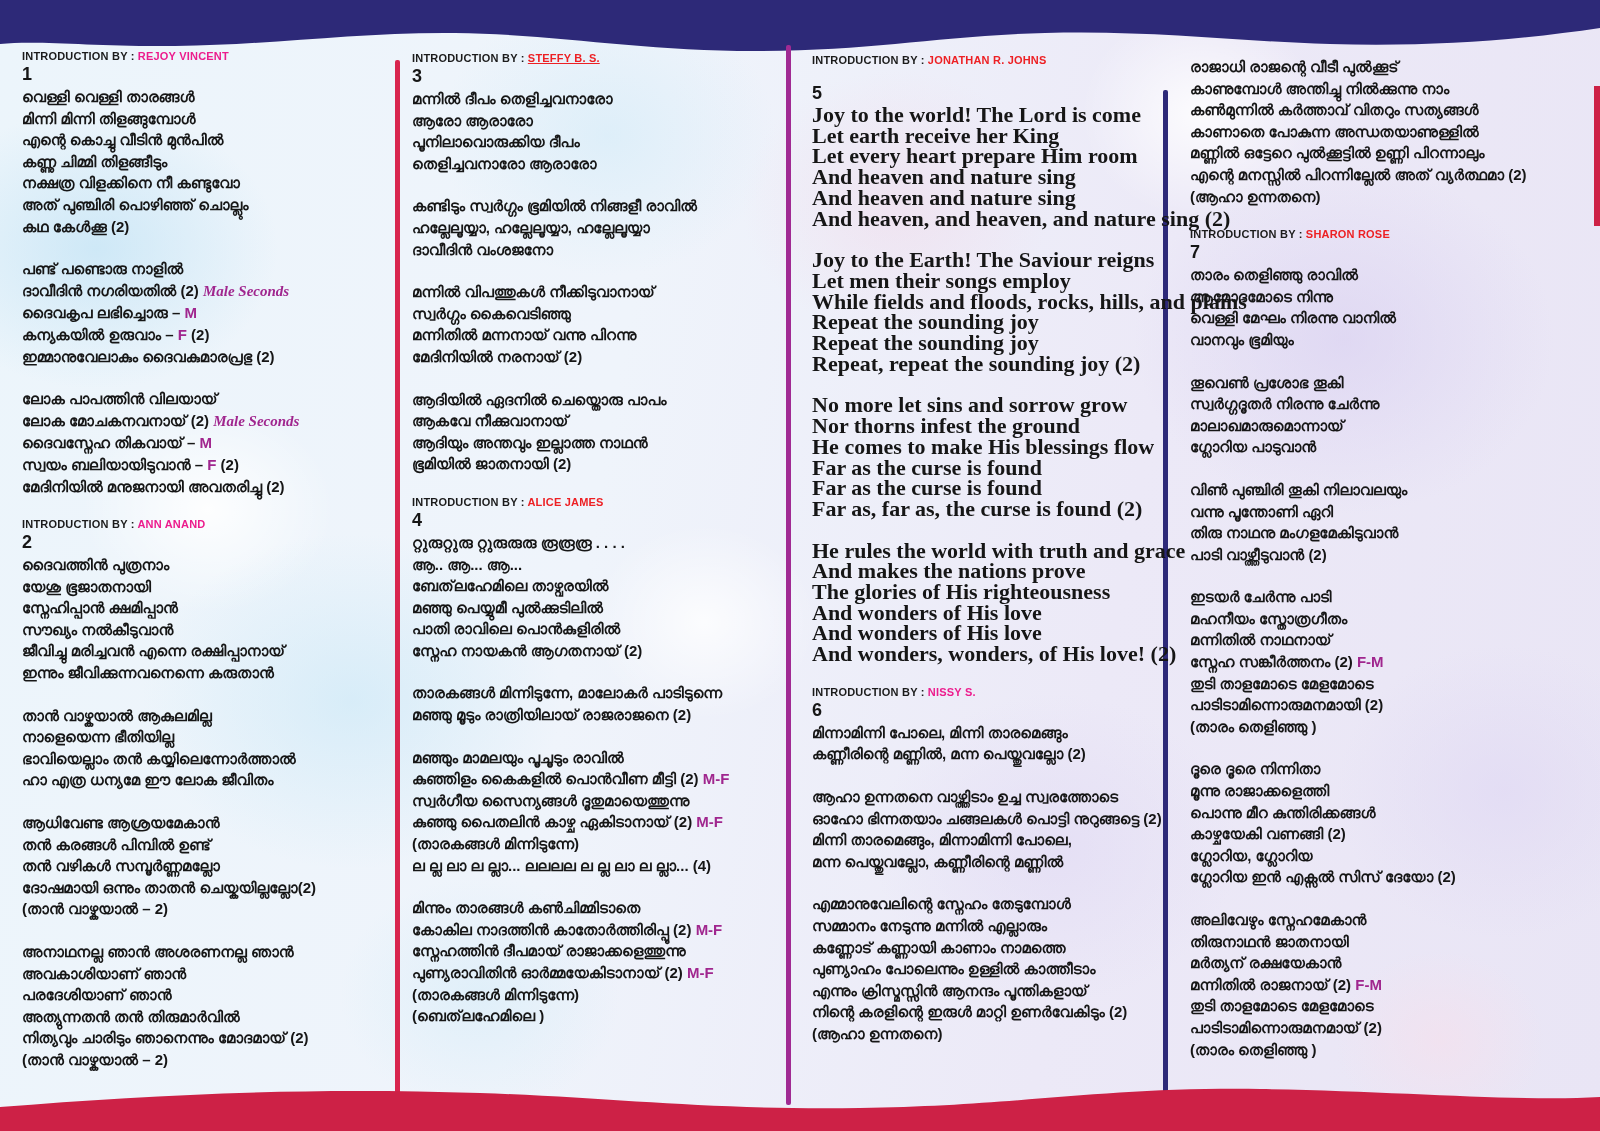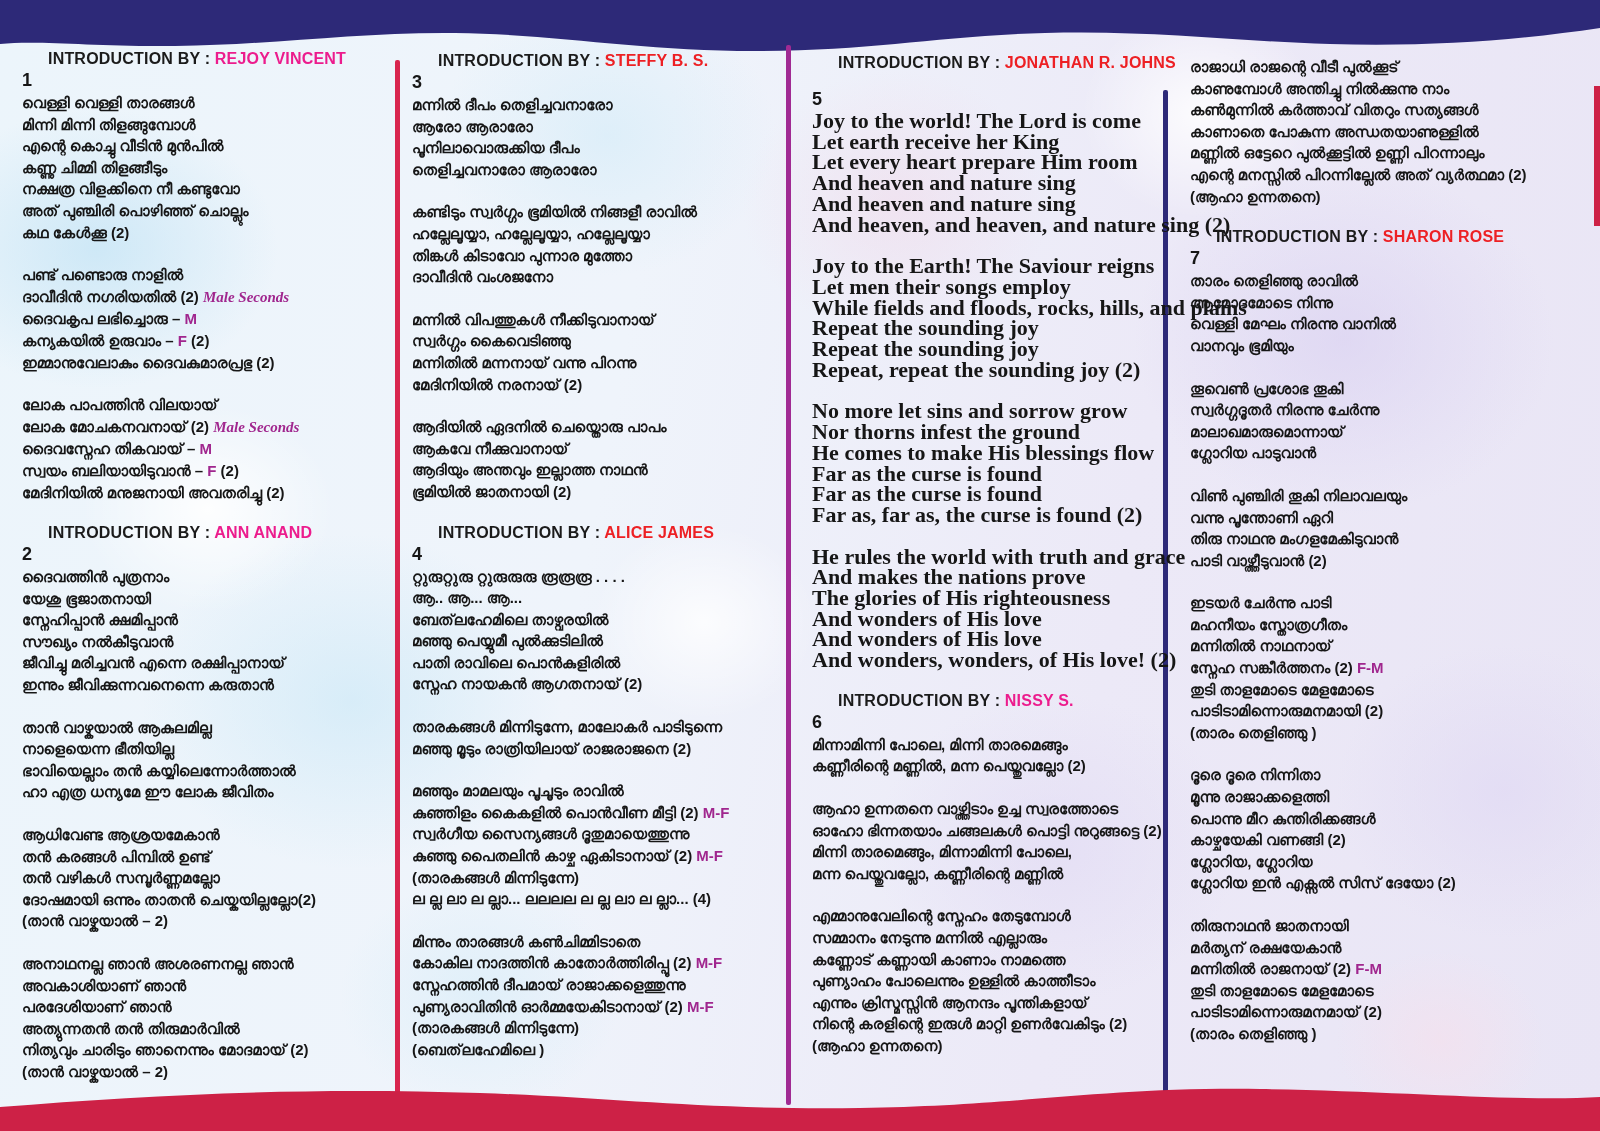--- a/index.html
+++ b/index.html
@@ -21,21 +21,21 @@
       radial-gradient(150px 130px at 90% 92%, rgba(248,222,234,.5), rgba(248,222,234,0) 70%),
       linear-gradient(100deg,#ecf5fb 0%,#eff4fb 38%,#ece9f7 68%,#e9e5f5 100%);
   }
   .band{position:absolute;left:0;width:1600px;display:block;}
   .band-top{top:0;}
   .band-bottom{bottom:0;}
   .sep{position:absolute;width:5px;border-radius:2px;}
   .edge-accent{position:absolute;width:6px;}
   .col{position:absolute;color:#161616;}
   .sec{margin-bottom:18px;}
-  .sec-header{font-size:16px;font-weight:bold;letter-spacing:.2px;color:#1b1b1b;margin-bottom:1px;white-space:nowrap;margin-left:26px;}
+  .sec-header{font-size:11px;font-weight:bold;letter-spacing:.2px;color:#1b1b1b;margin-bottom:1px;white-space:nowrap;}
   .sec-header .name{font-weight:bold;}
   .num{font-size:18px;font-weight:bold;line-height:22px;margin-bottom:1px;}
   .num.gap{margin-top:16px;}
   .stanza{margin-bottom:21px;}
   .ml .line{font-size:15px;line-height:21.6px;font-weight:bold;white-space:nowrap;}
   .en .line{font-family:"Liberation Serif",serif;font-size:22px;font-weight:bold;line-height:20.7px;white-space:nowrap;}
   .line.right{text-align:left;padding-right:34px;white-space:normal;}
   .mk{font-weight:bold;}
   .mks{font-family:"Liberation Serif",serif;font-style:italic;font-weight:bold;}
 </style>
@@ -110,32 +110,31 @@
           <div class="line"><span>അവകാശിയാണ് ഞാൻ</span></div>
           <div class="line"><span>പരദേശിയാണ് ഞാൻ</span></div>
           <div class="line"><span>അത്യുന്നതൻ തൻ തിരുമാർവിൽ</span></div>
           <div class="line"><span>നിത്യവും ചാരിടും ഞാനെന്നും മോദമായ് (2)</span></div>
           <div class="line right"><span>(താൻ വാഴ്കയാൽ – 2)</span></div>
         </div>
       </div>
     </div>
   <div class="col" id="col2" style="left:412px;top:52px;width:366px;">
       <div class="sec ml">
-        <div class="sec-header"><span>INTRODUCTION BY : </span><span class="name" style="color: rgb(237, 32, 36);">STEFFY B. S.</span></div>
+        <div class="sec-header"><span>INTRODUCTION BY : </span><span class="name" style="color: rgb(237, 32, 36); text-decoration: underline;">STEFFY B. S.</span></div>
         <div class="num">3</div>
         <div class="stanza">
           <div class="line"><span>മന്നിൽ ദീപം തെളിച്ചവനാരോ</span></div>
           <div class="line"><span>ആരോ ആരാരോ</span></div>
           <div class="line"><span>പൂനിലാവൊരുക്കിയ ദീപം</span></div>
           <div class="line"><span>തെളിച്ചവനാരോ ആരാരോ</span></div>
         </div>
         <div class="stanza">
           <div class="line"><span>കണ്ടിടും സ്വർഗ്ഗം ഭൂമിയിൽ നിങ്ങളീ രാവിൽ</span></div>
           <div class="line"><span>ഹല്ലേലൂയ്യാ, ഹല്ലേലൂയ്യാ, ഹല്ലേലൂയ്യാ</span></div>
-          <div class="line"><span>തിങ്കൾ കിടാവോ പുന്നാര മുത്തോ</span></div>
           <div class="line"><span>ദാവീദിൻ വംശജനോ</span></div>
         </div>
         <div class="stanza">
           <div class="line"><span>മന്നിൽ വിപത്തുകൾ നീക്കിടുവാനായ്</span></div>
           <div class="line"><span>സ്വർഗ്ഗം കൈവെടിഞ്ഞു</span></div>
           <div class="line"><span>മന്നിതിൽ മന്നനായ് വന്നു പിറന്നു</span></div>
           <div class="line"><span>മേദിനിയിൽ നരനായ് (2)</span></div>
         </div>
         <div class="stanza">
           <div class="line"><span>ആദിയിൽ ഏദനിൽ ചെയ്തൊരു പാപം</span></div>
@@ -282,20 +281,21 @@
         </div>
         <div class="stanza">
           <div class="line"><span>ദൂരെ ദൂരെ നിന്നിതാ</span></div>
           <div class="line"><span>മൂന്നു രാജാക്കളെത്തി</span></div>
           <div class="line"><span>പൊന്നു മീറ കുന്തിരിക്കങ്ങൾ</span></div>
           <div class="line"><span>കാഴ്ചയേകി വണങ്ങി (2)</span></div>
           <div class="line"><span>ഗ്ലോറിയ, ഗ്ലോറിയ</span></div>
           <div class="line"><span>ഗ്ലോറിയ ഇൻ എക്സൽ സിസ് ദേയോ (2)</span></div>
         </div>
         <div class="stanza">
+          <div class="line"><span>അലിവേഴും സ്നേഹമേകാൻ</span></div>
           <div class="line"><span>തിരുനാഥൻ ജാതനായി</span></div>
           <div class="line"><span>മർത്യന് രക്ഷയേകാൻ</span></div>
           <div class="line"><span>മന്നിതിൽ രാജനായ് (2) </span><span class="mk" style="color: rgb(160, 38, 142);">F-M</span></div>
           <div class="line"><span>തുടി താളമോടെ മേളമോടെ</span></div>
           <div class="line"><span>പാടിടാമിന്നൊരുമനമായ് (2)</span></div>
           <div class="line right"><span>(താരം തെളിഞ്ഞു )</span></div>
         </div>
       </div>
     </div>
 

